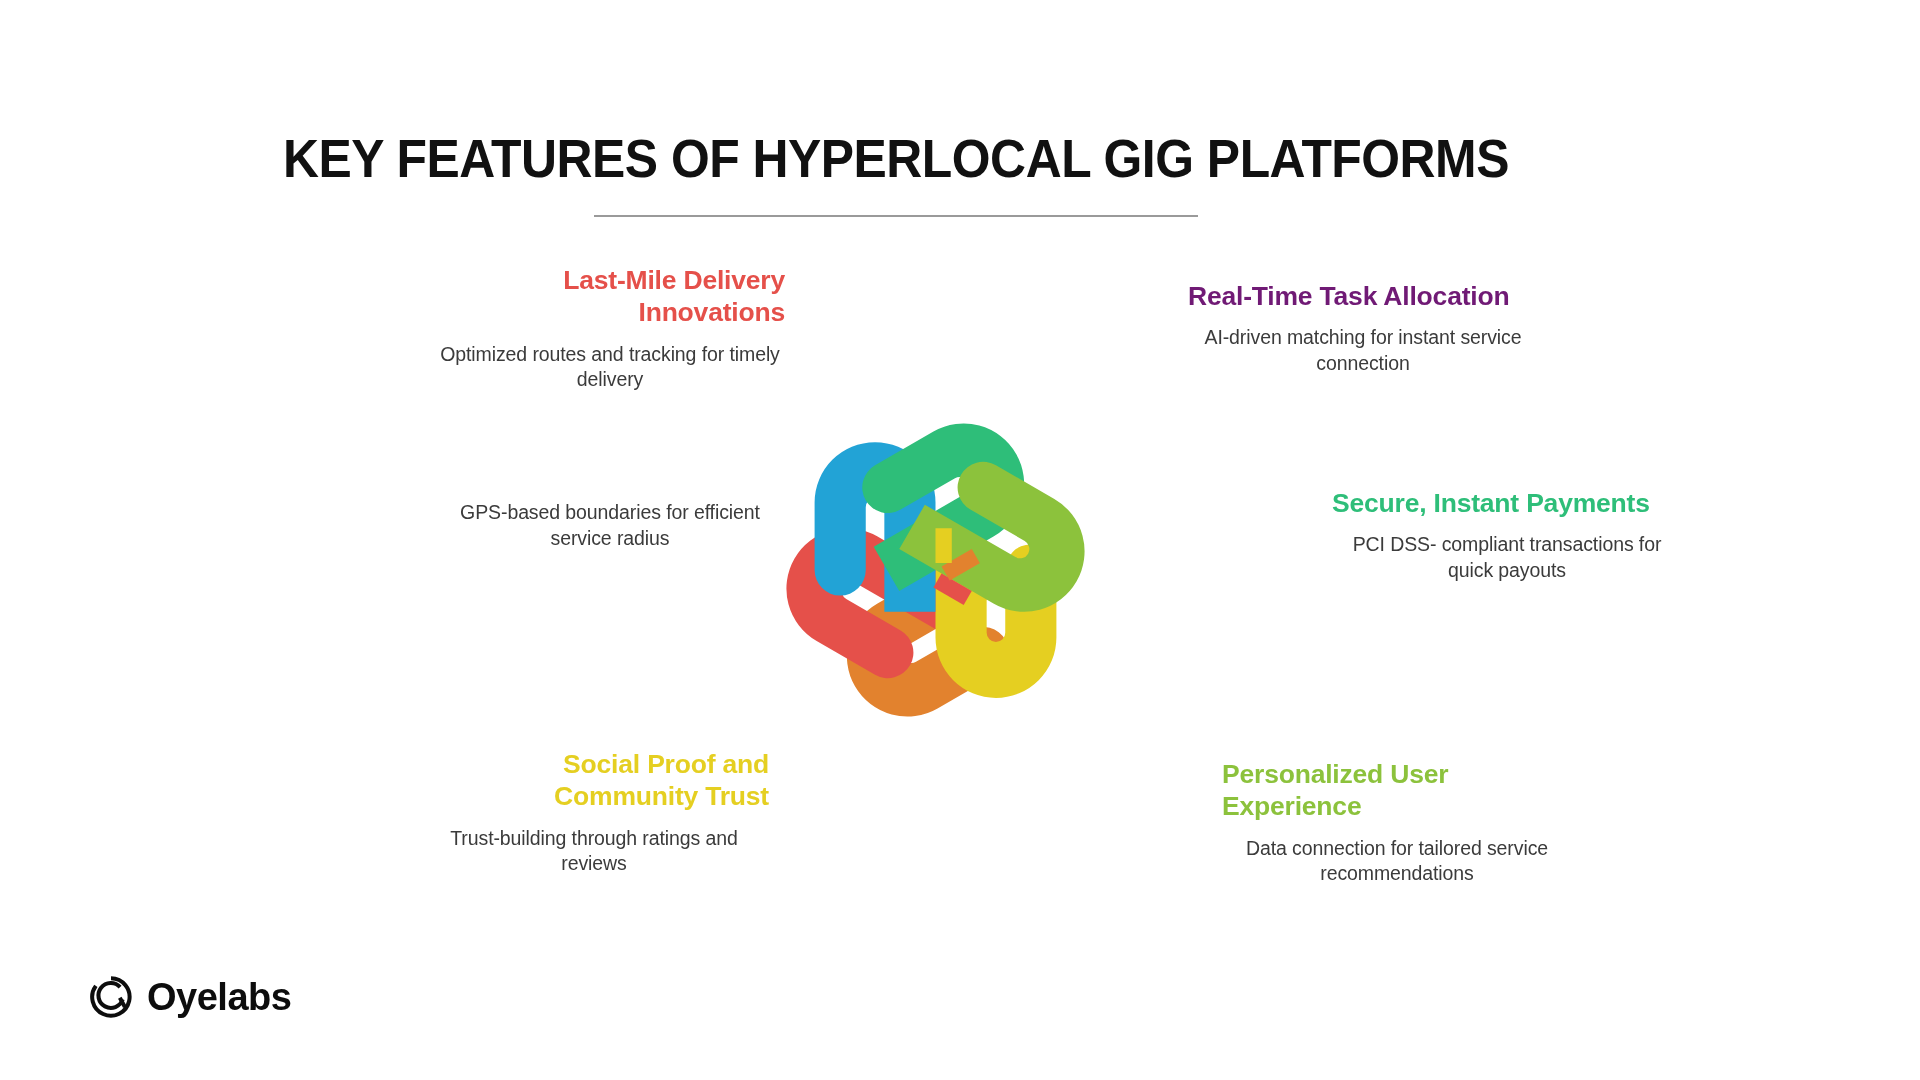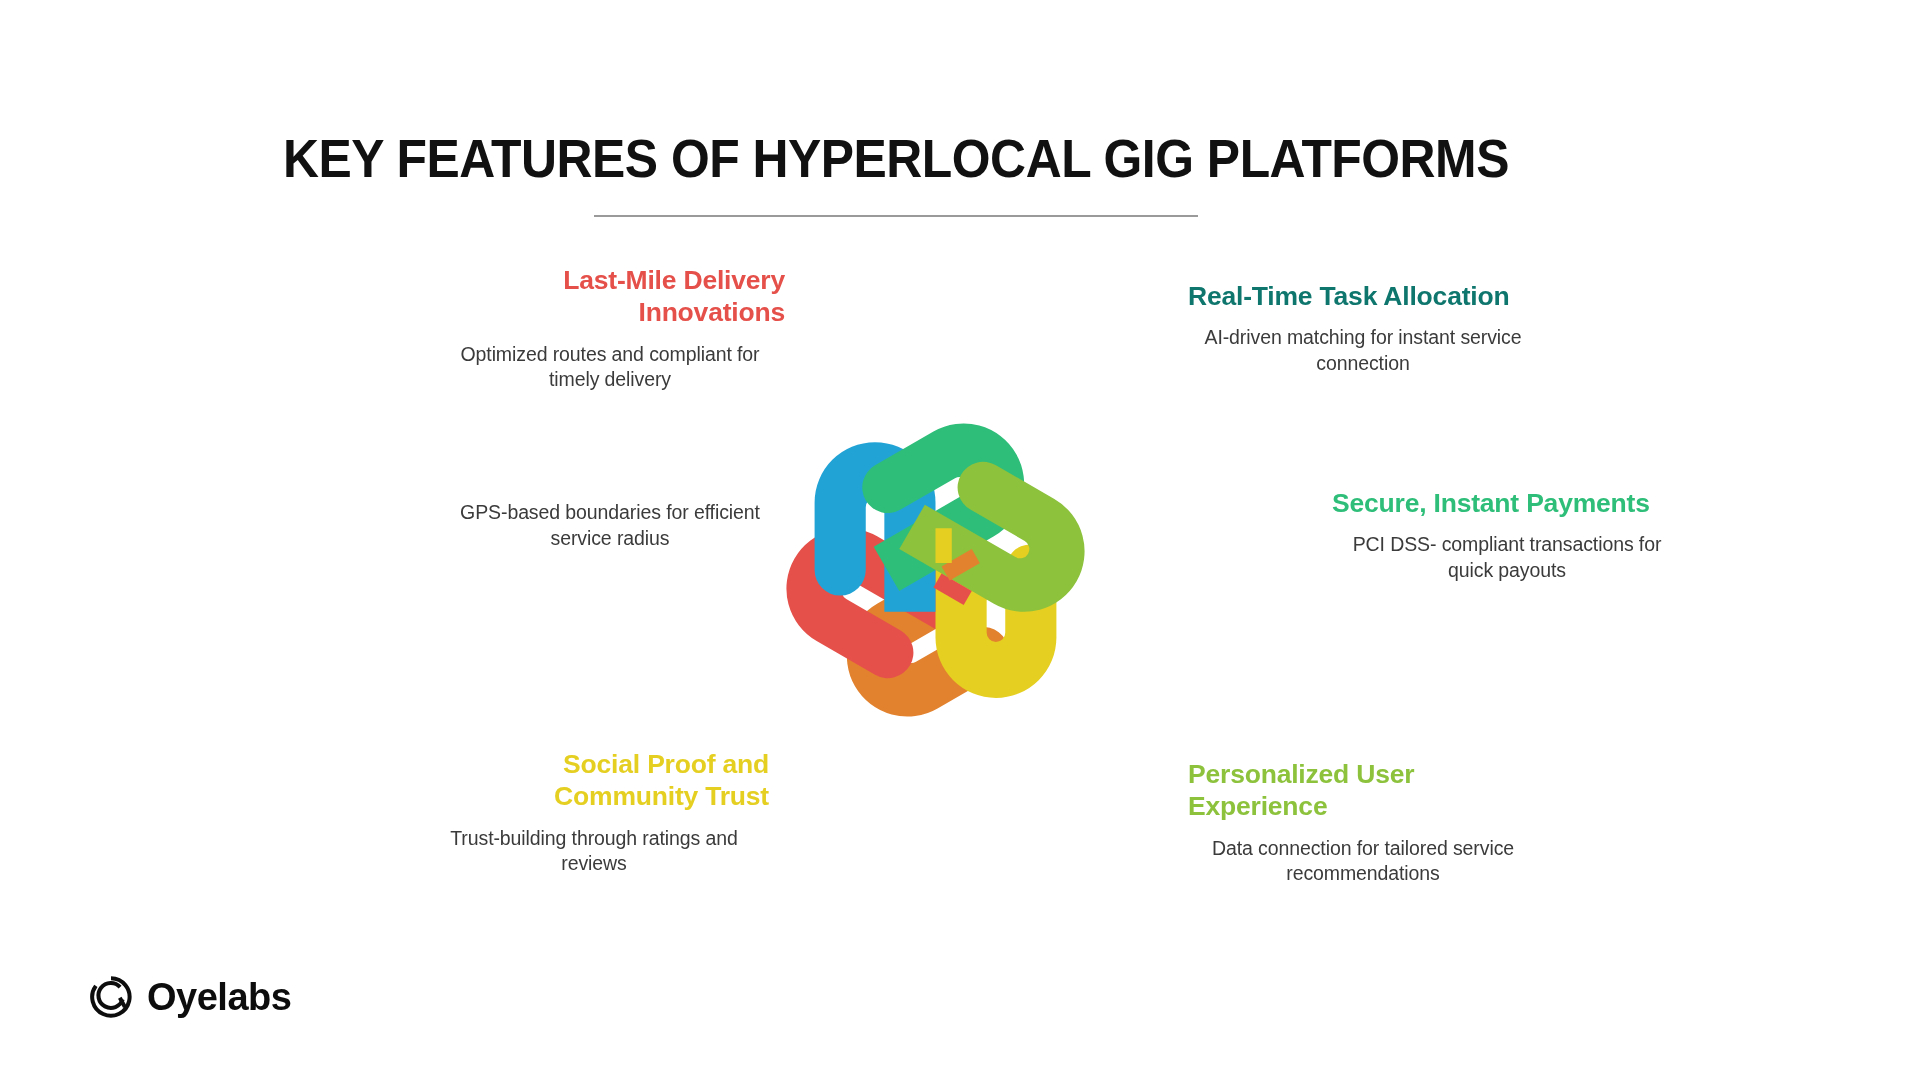--- a/index.html
+++ b/index.html
@@ -59,21 +59,21 @@
     text-align:center;
   }
 
   
   #f-last-mile   { top:264px; left:435px; }
   #f-geofencing  { top:487px; left:435px; }
   #f-social      { top:748px; left:419px; }
 
   #f-realtime    { top:280px; left:1188px; }
   #f-secure      { top:487px; left:1288px;margin-left:44px; }
-  #f-personal    { top:758px; left:1188px; }
+  #f-personal    { top:758px; left:1222px; }
 
   
   .center-graphic{
     position:absolute;
     top:320px;
     left:703px;
     width:465px;
     height:500px;
   }
   .center-graphic svg{ display:block; width:100%; height:100%; }
@@ -99,34 +99,34 @@
 </head>
 <body>
 
 <div class="title-wrap">
   <div class="page-title">KEY FEATURES OF HYPERLOCAL GIG PLATFORMS</div>
   <div class="title-rule"></div>
 </div>
 
 <div class="feature left" id="f-last-mile">
   <div class="feature-title" style="color:#E5504A">Last-Mile Delivery Innovations</div>
-  <div class="feature-desc">Optimized routes and compliant for timely delivery</div>
+  <div class="feature-desc">Optimized routes and tracking for timely delivery</div>
 </div>
 
 <div class="feature left" id="f-geofencing">
   <div class="feature-desc">GPS-based boundaries for efficient service radius</div>
 </div>
 
 <div class="feature left" id="f-social">
   <div class="feature-title" style="color:#E5CF21">Social Proof and Community Trust</div>
   <div class="feature-desc">Trust-building through ratings and reviews</div>
 </div>
 
 <div class="feature right" id="f-realtime">
-  <div class="feature-title" style="color:#0f766e">Real-Time Task Allocation</div>
+  <div class="feature-title" style="color:#701a75">Real-Time Task Allocation</div>
   <div class="feature-desc">AI-driven matching for instant service connection</div>
 </div>
 
 <div class="feature right" id="f-secure">
   <div class="feature-title" style="color:#2EBE79">Secure, Instant Payments</div>
   <div class="feature-desc">PCI DSS- compliant transactions for quick payouts</div>
 </div>
 
 <div class="feature right" id="f-personal">
   <div class="feature-title" style="color:#8CC23C">Personalized User Experience</div>

